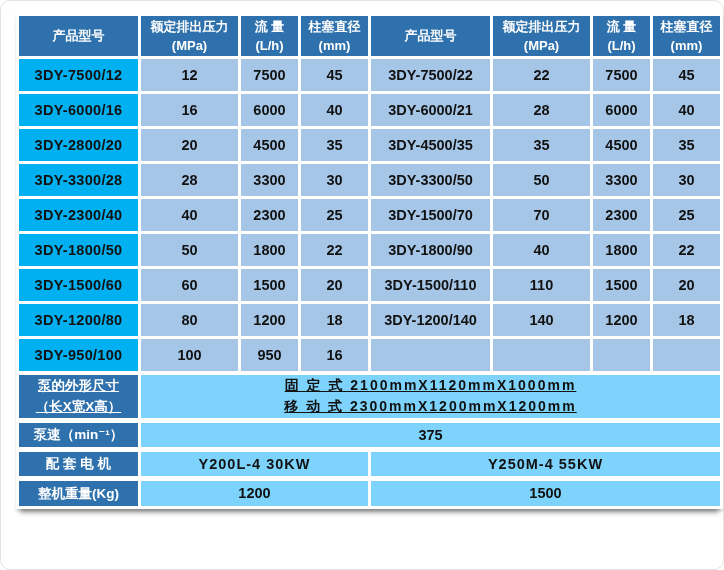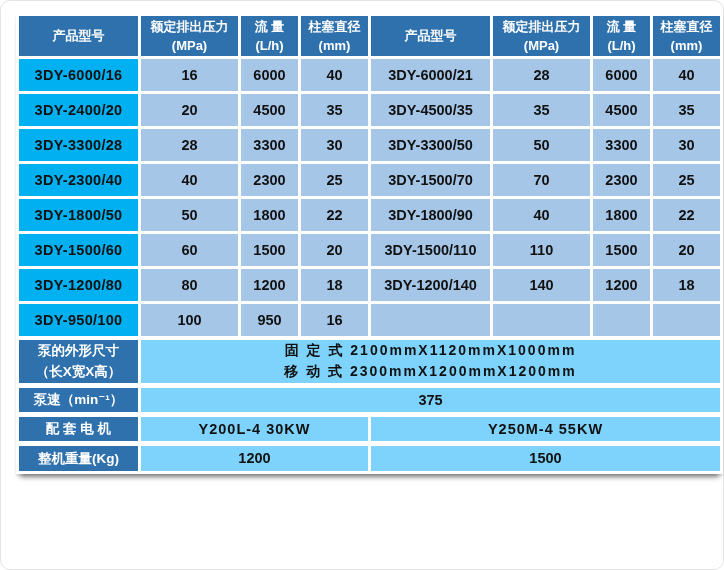--- a/index.html
+++ b/index.html
@@ -27,21 +27,21 @@
   }
   tr.datarow{height:35px;}
   td.model{background:#00B0F0;font-size:14.5px;letter-spacing:.3px;}
   td.cell{background:#A6C6E7;font-size:14.5px;}
   td.flabel{
     background:#2E71AC;color:#ffffff;font-size:13.5px;white-space:pre-line;
     line-height:1.6;
   }
   td.fval{background:#7dd3fc;font-size:14.5px;}
   tr.dims{height:46px;}
-  tr.dims td{border-top-width:4px;}
+  tr.dims td{border-top-width:4px;text-decoration:underline;}
   td.dimsval{white-space:pre-line;line-height:1.55;letter-spacing:2px;font-size:14px;}
   tr.frow{height:29px;}
   tr.frow td{border-top-width:5px;margin-top:38px;}
   td.motor{letter-spacing:1px;}
 </style>
 </head>
 <body>
 
 <div class="frame"></div>
 
@@ -68,31 +68,41 @@
       <th>产品型号</th>
       <th>额定排出压力
 (MPa)</th>
       <th>流  量
 (L/h)</th>
       <th>柱塞直径
 (mm)</th>
     </tr>
 
     <tr class="datarow">
+      <td class="model">3DY-7500/12</td>
+      <td class="cell">12</td>
+      <td class="cell">7500</td>
+      <td class="cell">45</td>
+      <td class="cell">3DY-7500/22</td>
+      <td class="cell">22</td>
+      <td class="cell">7500</td>
+      <td class="cell">45</td>
+    </tr>
+    <tr class="datarow">
       <td class="model">3DY-6000/16</td>
       <td class="cell">16</td>
       <td class="cell">6000</td>
       <td class="cell">40</td>
       <td class="cell">3DY-6000/21</td>
       <td class="cell">28</td>
       <td class="cell">6000</td>
       <td class="cell">40</td>
     </tr>
     <tr class="datarow">
-      <td class="model">3DY-2400/20</td>
+      <td class="model">3DY-2800/20</td>
       <td class="cell">20</td>
       <td class="cell">4500</td>
       <td class="cell">35</td>
       <td class="cell">3DY-4500/35</td>
       <td class="cell">35</td>
       <td class="cell">4500</td>
       <td class="cell">35</td>
     </tr>
     <tr class="datarow">
       <td class="model">3DY-3300/28</td>

